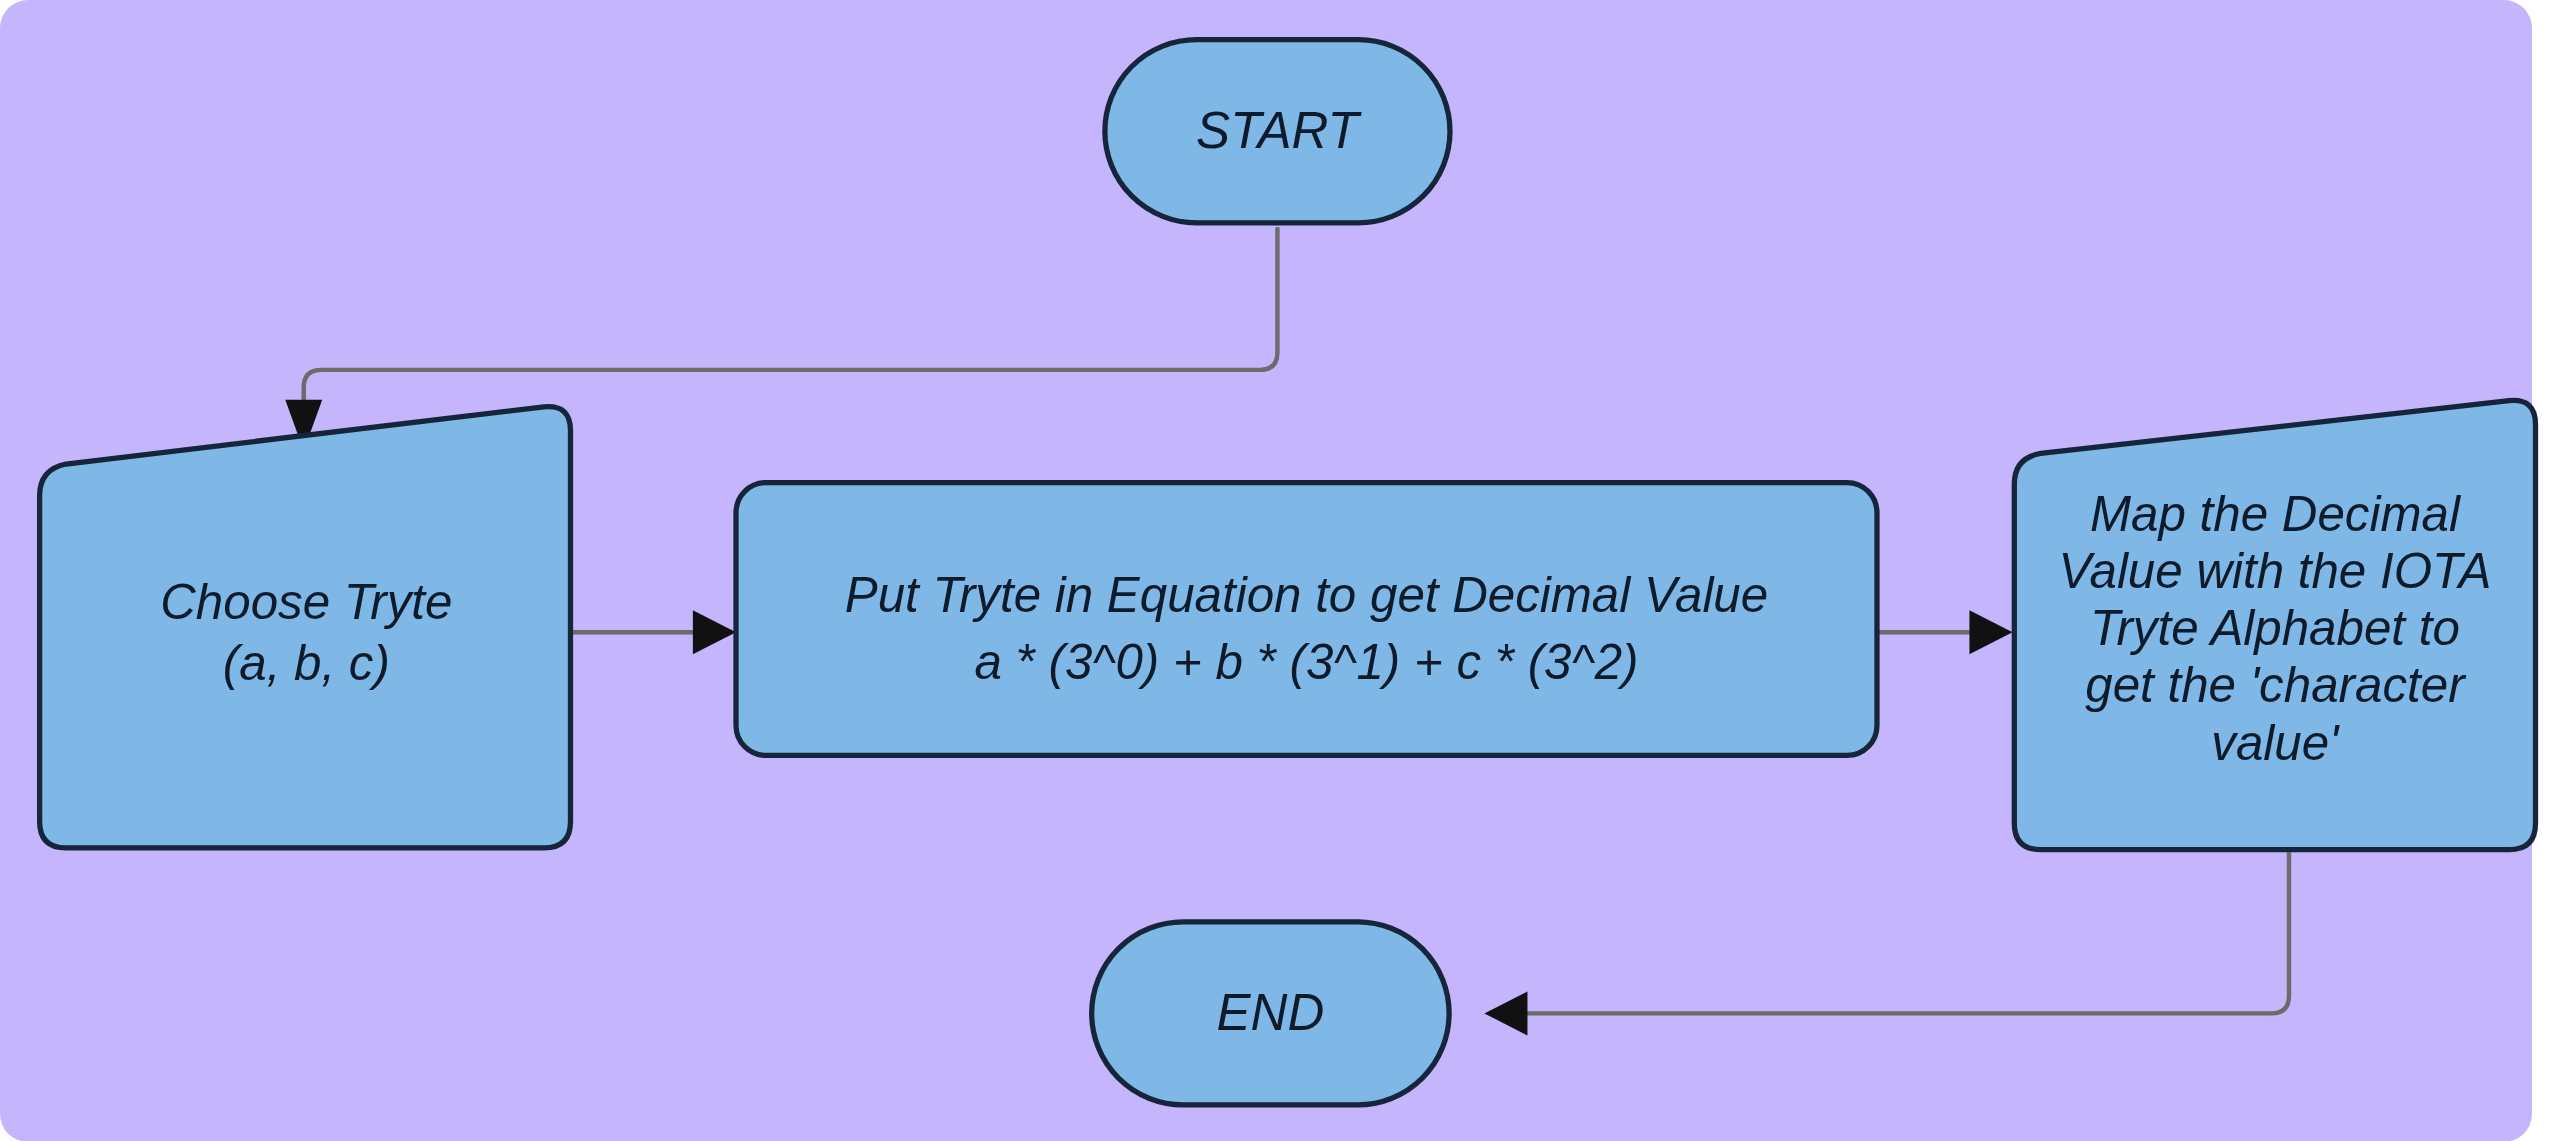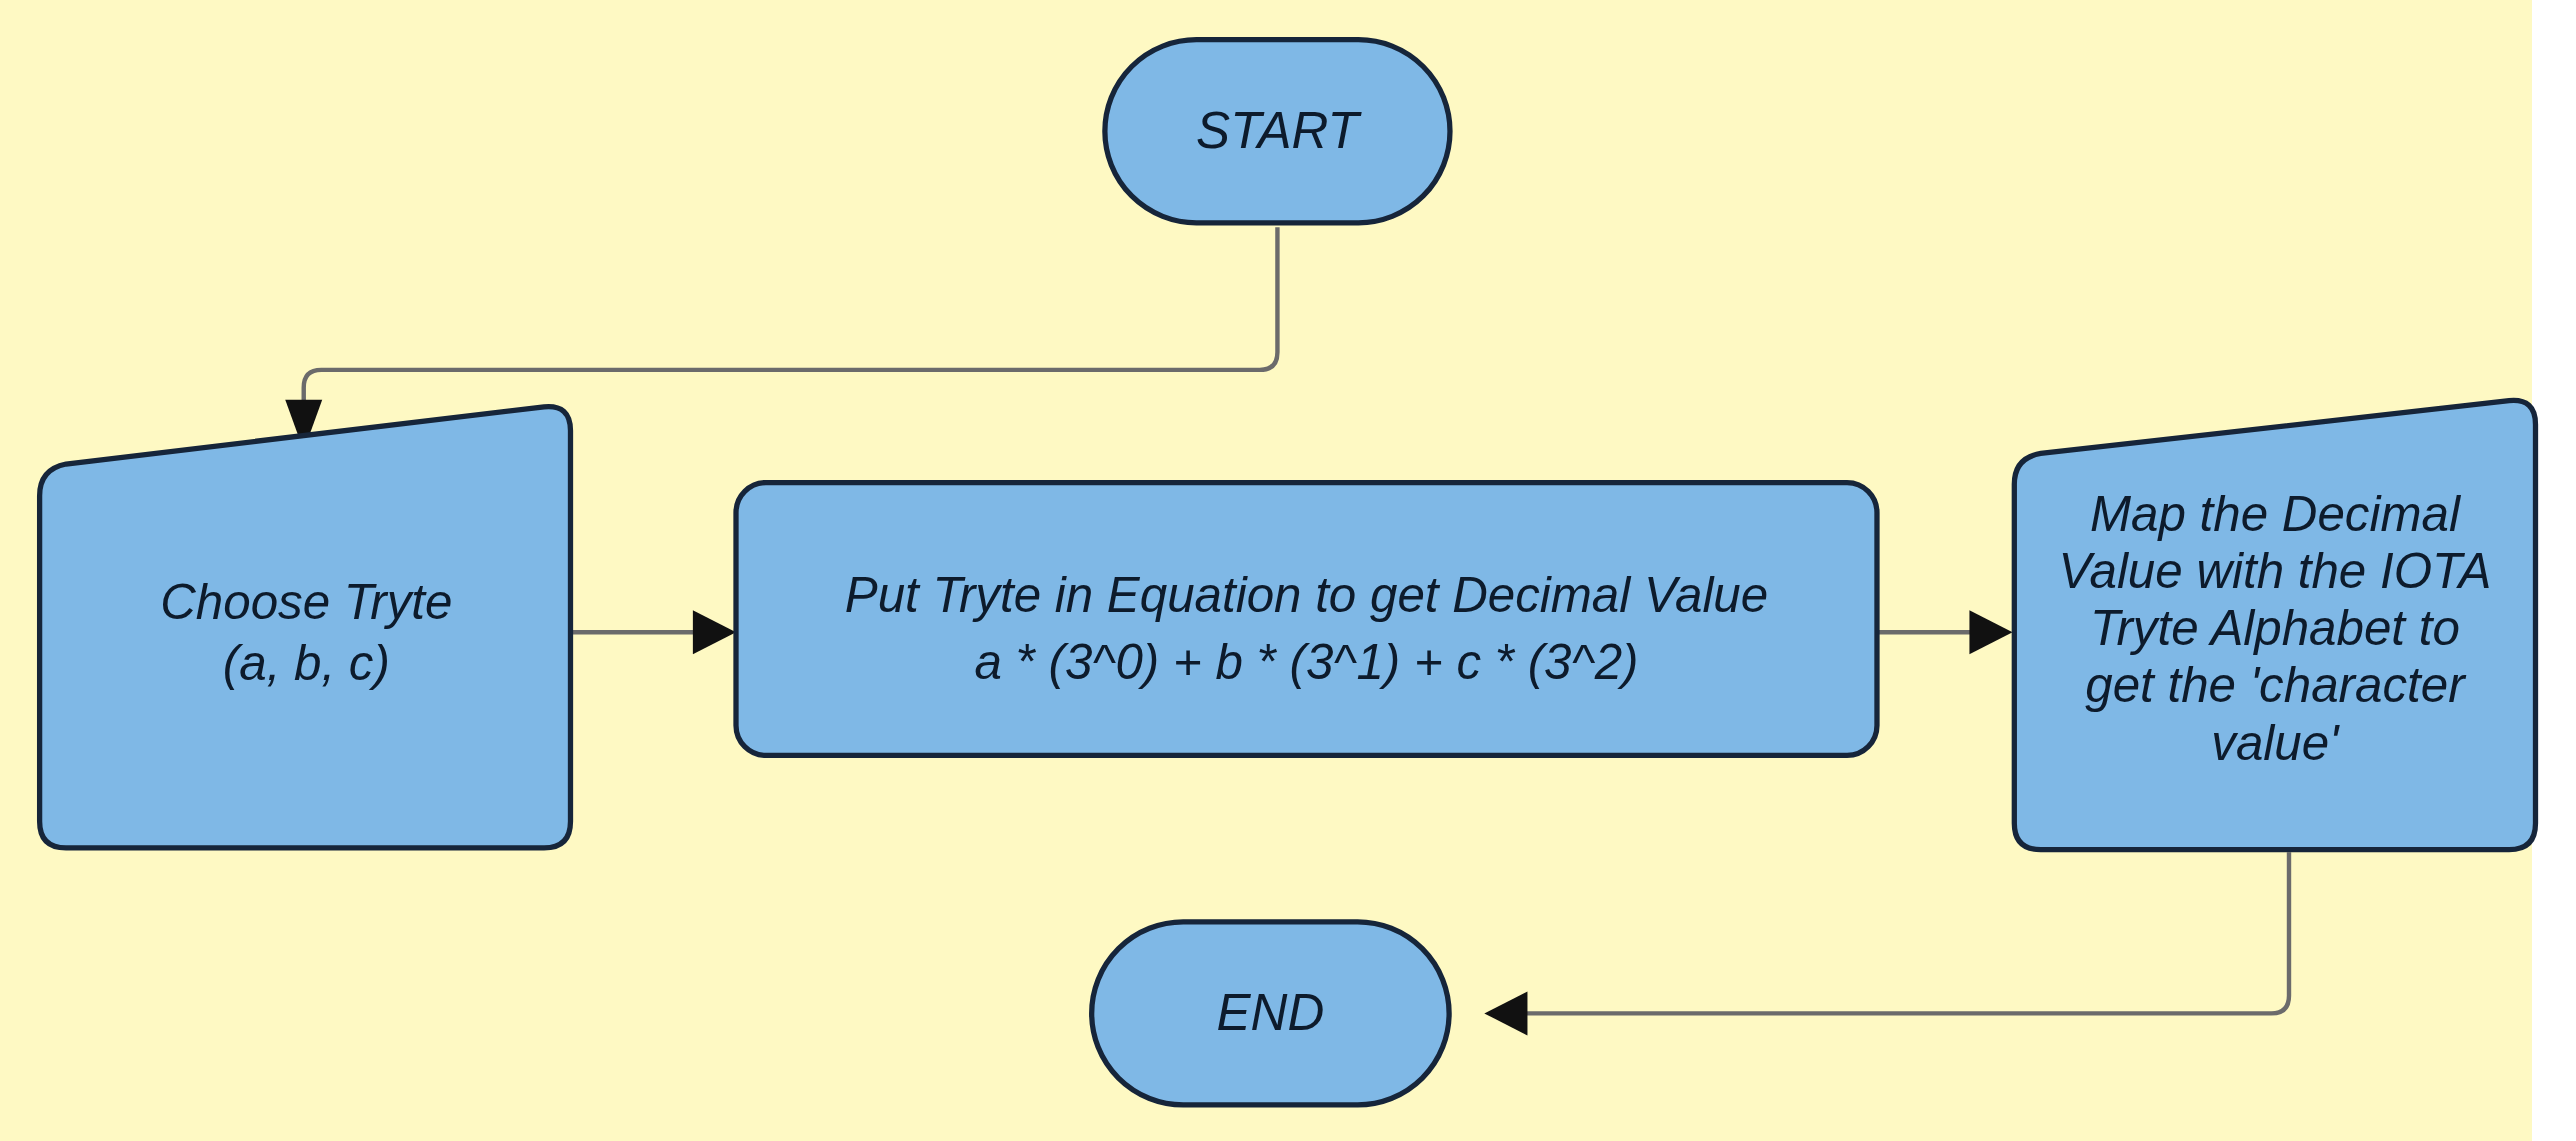--- a/index.html
+++ b/index.html
@@ -10,21 +10,22 @@
   body {
     width: 2576px;
     height: 1142px;
     overflow: hidden;
     font-family: "Liberation Sans", sans-serif;
   }
   #flowchart-root {
     position: relative;
     width: 2532px;
     height: 1142px;
-    background: #fef9c3;
+    background: #c4b5fd;
+    border-radius: 28px;
   }
   svg#flow-svg {
     display: block;
     width: 2576px;
     height: 1142px;
   }
   .node-shape {
     fill: #7fb8e6;
     stroke: #16253a;
     stroke-width: 6;

